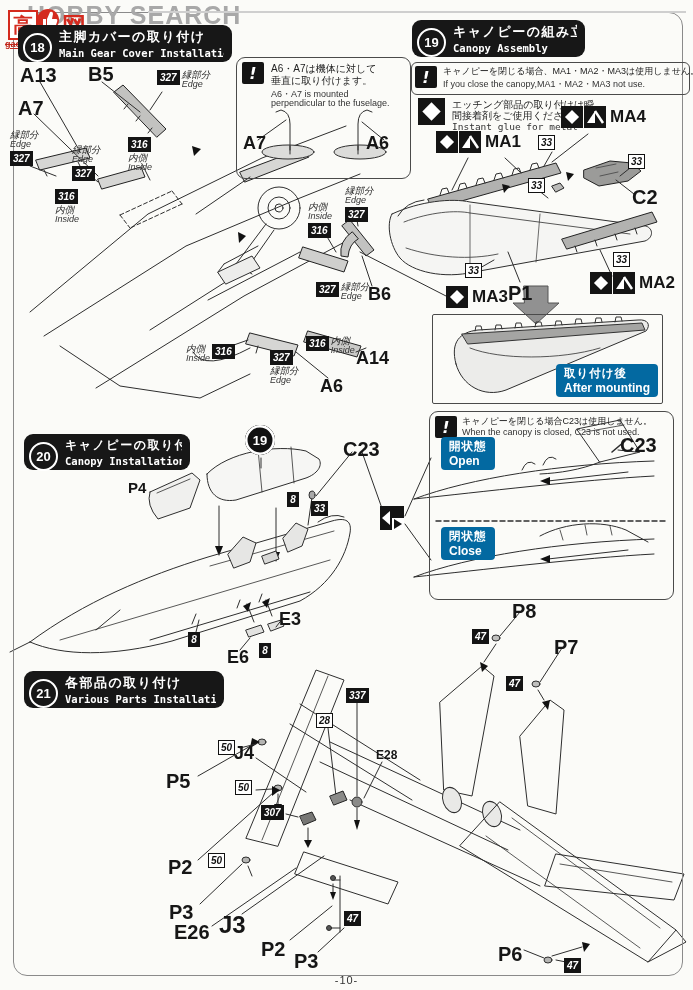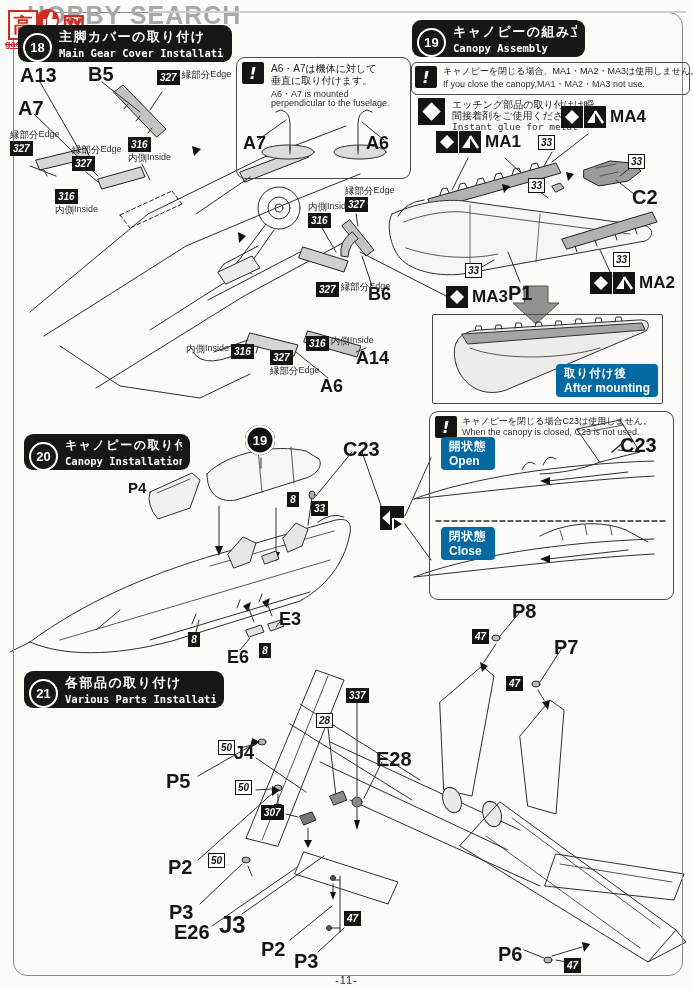--- a/index.html
+++ b/index.html
@@ -40,21 +40,21 @@
   .pl{position:absolute;font:bold 18px "Liberation Sans",sans-serif;color:#161616;white-space:nowrap;}
   .pl2{font:bold 17px "Liberation Sans",sans-serif;color:#161616;margin-left:3px;}
   
   .bdg,.bdgw{display:inline-block;font:italic bold 10px "Liberation Sans",sans-serif;
       padding:0 2px;min-width:12px;text-align:center;line-height:13px;box-sizing:border-box;}
   .bdg{background:#141414;color:#fff;border:1px solid #141414;}
   .bdgw{background:#fff;color:#111;border:1.3px solid #111;}
   .abs{position:absolute;}
   
   .co{position:absolute;display:flex;gap:2px;align-items:flex-start;}
-  .co .ct{display:flex;flex-direction:row;line-height:1.1;font-size:9.5px;color:#222;}
+  .co .ct{display:flex;flex-direction:column;line-height:1.1;font-size:9.5px;color:#222;font-style:italic;}
   .co .ct .en{font-size:9px;color:#333;}
   .co.col{flex-direction:column;gap:1px;}
   
   .ma{position:absolute;display:flex;align-items:center;gap:1px;}
   .icube{width:22px;height:22px;background:#141414;display:inline-flex;align-items:center;justify-content:center;}
   .dia{width:10px;height:10px;background:#fff;transform:rotate(45deg);display:block;}
   
   .glab{position:absolute;background:#0369a1;color:#fff;border-radius:4px;padding:2px 8px;line-height:1.2;}
   .glab .gjp{font:bold 11.5px "Liberation Sans",sans-serif;letter-spacing:1px;}
   .glab .gen{font:bold 12px "Liberation Sans",sans-serif;}
@@ -495,27 +495,27 @@
   </span>
 </div>
 
 <span class="bdgw abs" style="left:218px;top:740px">50</span>
 <span class="pl" style="left:234px;top:743px">J4</span>
 <span class="bdgw abs" style="left:316px;top:713px">28</span>
 <span class="bdg abs" style="left:346px;top:688px">337</span>
 <span class="pl" style="left:166px;top:770px;font-size:20px">P5</span>
 <span class="bdgw abs" style="left:235px;top:780px">50</span>
 <span class="bdg abs" style="left:261px;top:805px">307</span>
-<span class="pl" style="left:376px;top:748px;font-size:20px">E28</span>
+<span class="pl" style="left:376px;top:748px;font-size:12px">E28</span>
 <span class="bdgw abs" style="left:208px;top:853px">50</span>
 <span class="pl" style="left:168px;top:856px;font-size:20px">P2</span>
 <span class="pl" style="left:169px;top:901px;font-size:20px">P3</span>
 <span class="pl" style="left:174px;top:921px;font-size:20px">E26</span>
 <span class="pl" style="left:219px;top:911px;font-size:24px">J3</span>
 <span class="pl" style="left:261px;top:938px;font-size:20px">P2</span>
 <span class="pl" style="left:294px;top:950px;font-size:20px">P3</span>
 <span class="bdg abs" style="left:344px;top:911px">47</span>
 <span class="pl" style="left:498px;top:943px;font-size:20px">P6</span>
 <span class="bdg abs" style="left:564px;top:958px">47</span>
 
-<div class="pageno">-11-</div>
+<div class="pageno">-10-</div>
 
 </div>
 
 </body></html>

